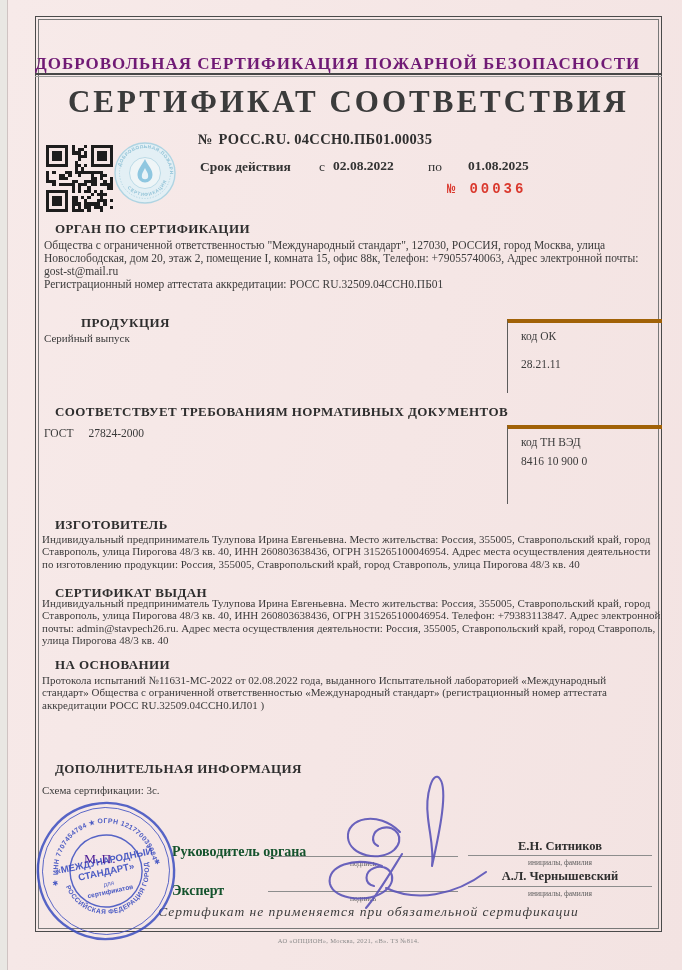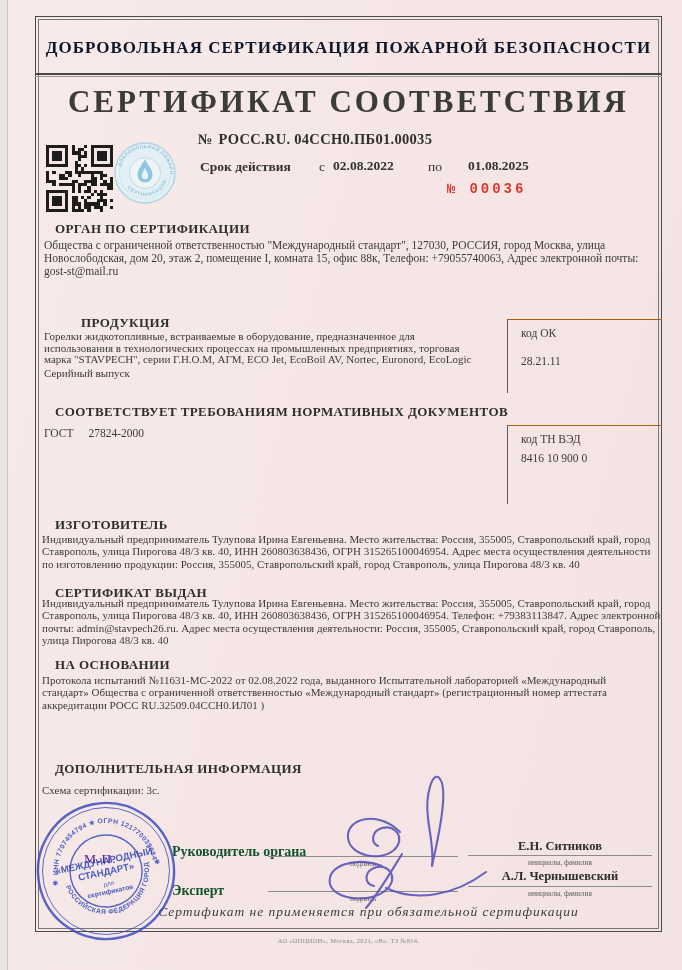--- a/index.html
+++ b/index.html
@@ -16,22 +16,22 @@
     border-left:1px solid #cfc3c2;
   }
   .frame {
     position:absolute; left:35px; top:16px; width:627px; height:916px;
     border:1.5px solid #4a4a4a;
   }
   .frame-inner { position:absolute; inset:2px; border:1px solid #787878; }
   .abs { position:absolute; }
 
   .program-title {
-    left:35px; top:38px; width:627px; text-align:center;
-    font-weight:bold; font-size:17px; letter-spacing:1px; color:#0f172a;
+    left:35px; top:54px; width:627px; text-align:left;
+    font-weight:bold; font-size:17px; letter-spacing:1px; color:#701a75;
   }
   .head-sep {
     left:35px; top:73px; width:627px; height:4px;
     border-top:2px solid #474747; border-bottom:1px solid #9b9b9b;
   }
   .doc-title {
     left:35px; top:84px; width:627px; text-align:center;
     font-weight:bold; font-size:31px; letter-spacing:3px; color:#3b3b3b;
   }
   .cert-no-line { left:198px; top:131px; font-size:14.5px; font-weight:bold; color:#2f2f2f; }
@@ -53,21 +53,21 @@
 
   .org-header   { left:55px; top:221px; }
   .org-body     { left:44px; top:239px; width:614px; font-size:11.5px; line-height:12.8px; }
   .org-reg      { margin-top:1px; }
 
   .prod-header  { left:53px; top:315px;margin-left:28px; }
   .prod-body    { left:44px; top:331px; width:436px; line-height:11.5px; }
   .prod-serial  { margin-top:2px; }
 
   .code-box {
-    border-top:1px solid #a16207; border-left:1px solid #5c5c5c;
+    border-top:4px solid #a16207; border-left:1px solid #5c5c5c;
     padding:7px 16px 0 13px; font-size:11.5px; color:#3b3b3b;
   }
   .ok-box    { left:507px; top:319px; width:155px; height:74px; }
   .ok-box .val { margin-top:16px; }
   .tnved-box { left:507px; top:425px; width:155px; height:79px; }
   .tnved-box .val { margin-top:7px; }
 
   .conf-header { left:55px; top:404px; width:520px; }
   .gost-line   { left:44px; top:404px; font-size:11.5px;margin-top:23px; }
   .gost-line .gv { margin-left:15px; }
@@ -292,25 +292,25 @@
     <textPath href="#em-top" startOffset="8%">ДОБРОВОЛЬНАЯ  ПОЖАРНАЯ</textPath>
   </text>
   <text font-size="4.6" font-weight="bold" fill="#86bfd6" letter-spacing=".8" font-family="Liberation Sans, sans-serif">
     <textPath href="#em-bot" startOffset="22%">СЕРТИФИКАЦИЯ</textPath>
   </text>
 </svg>
 
 <div class="abs sec-header org-header">ОРГАН ПО СЕРТИФИКАЦИИ</div>
 <div class="abs org-body body-txt">
   <div>Общества с ограниченной ответственностью "Международный стандарт", 127030, РОССИЯ, город Москва, улица Новослободская, дом 20, этаж 2, помещение I, комната 15, офис 88к, Телефон: +79055740063, Адрес электронной почты: gost-st@mail.ru</div>
+  <div class="org-reg">Регистрационный номер аттестата аккредитации: РОСС RU.32509.04ССН0.ПБ01</div>
 </div>
 
 <div class="abs sec-header prod-header">ПРОДУКЦИЯ</div>
 <div class="abs prod-body body-txt">
-  <div>Горелки жидкотопливные, встраиваемые в оборудование, предназначенное для использования в технологических процессах на промышленных предприятиях, торговая марка "STAVPECH", серии Г.Н.О.М, АГМ, ECO Jet, EcoBoil AV, Nortec, Euronord, EcoLogic</div>
   <div class="prod-serial">Серийный выпуск</div>
 </div>
 <div class="abs code-box ok-box">
   <div>код ОК</div>
   <div class="val">28.21.11</div>
 </div>
 
 <div class="abs sec-header conf-header">СООТВЕТСТВУЕТ ТРЕБОВАНИЯМ НОРМАТИВНЫХ ДОКУМЕНТОВ</div>
 <div class="abs gost-line">
   <span>ГОСТ</span><span class="gv">27824-2000</span>

